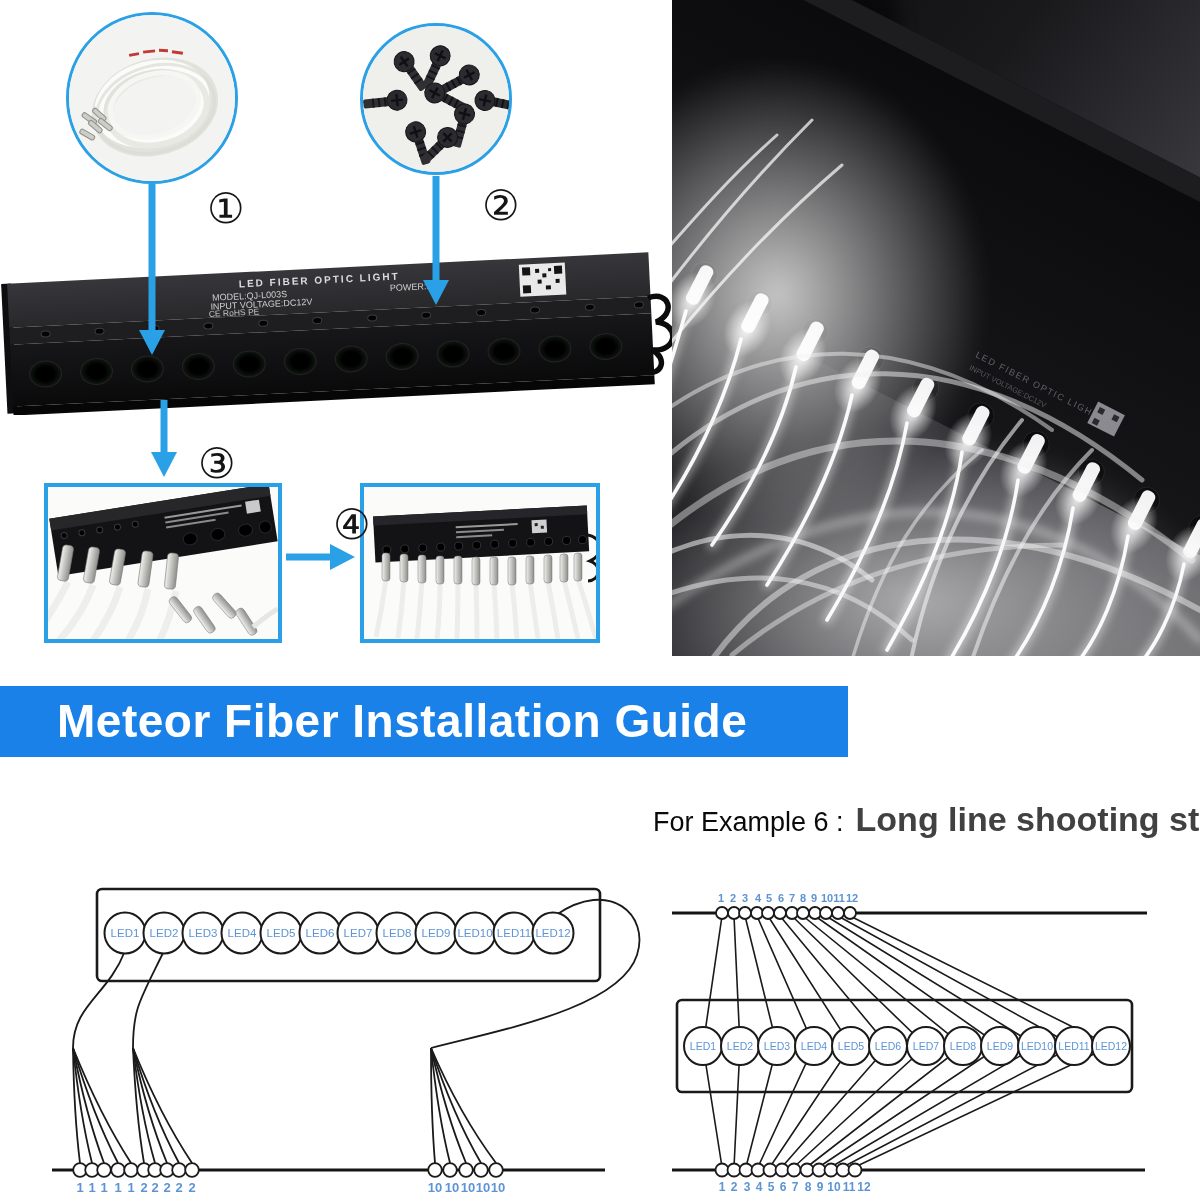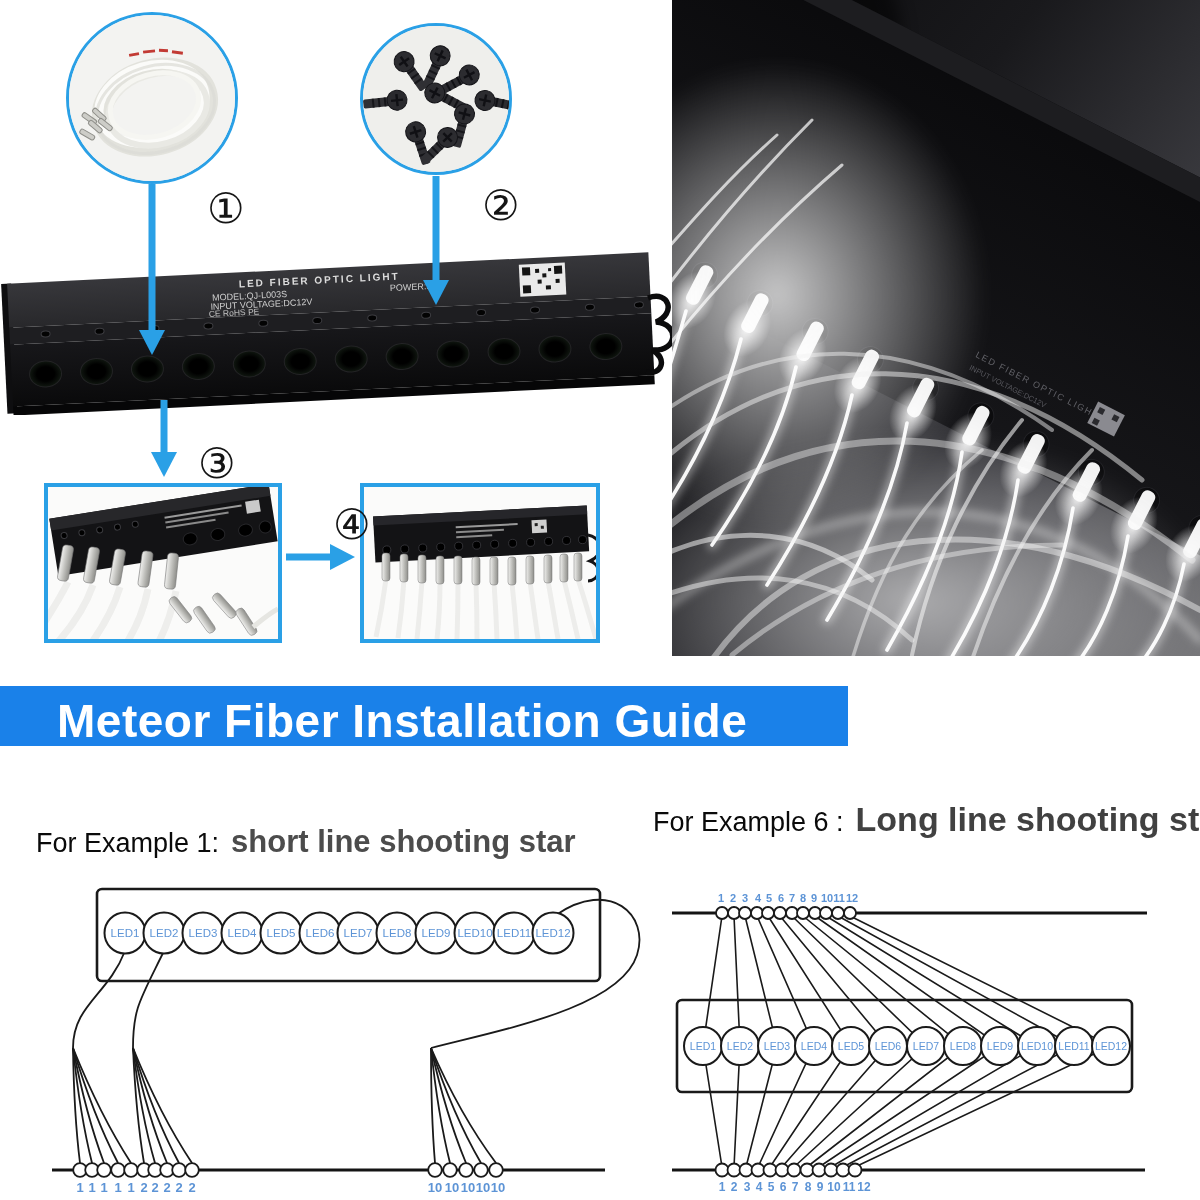--- a/index.html
+++ b/index.html
@@ -2,21 +2,21 @@
 <html><head>
 <meta charset="utf-8">
 <style>
   html,body{margin:0;padding:0;background:#fff;}
   .page{position:relative;width:1200px;height:1200px;background:#ffffff;overflow:hidden;
         font-family:"Liberation Sans","DejaVu Sans",sans-serif;}
   .abs{position:absolute;}
   .kit-circle{position:absolute;border:3px solid #2aa0e6;border-radius:50%;overflow:hidden;background:#f3f3f1;}
   .photo{position:absolute;overflow:hidden;background:#101012;}
   .step-box{position:absolute;border:4px solid #2aa0e6;box-sizing:border-box;background:#fbfbfa;overflow:hidden;}
-  .banner{position:absolute;left:0;top:686px;width:848px;height:60px;background:#1a81e9;}
+  .banner{position:absolute;left:0;top:686px;width:848px;height:71px;background:#1a81e9;}
   .banner span{display:block;line-height:71px;padding-left:57px;color:#fff;font-size:46px;font-weight:bold;letter-spacing:.5px;}
   .ex-title{position:absolute;white-space:nowrap;}
   .ex-title .pre{font-size:27px;font-weight:500;color:#0a0a0a;}
   .ex-title .big{font-weight:bold;color:#4c4c4c;margin-left:12px;}
   #ex1-title .big{font-size:31px;}
   #ex2-title .big{font-size:34px;color:#414141;}
   .overlay{position:absolute;left:0;top:0;pointer-events:none;}
   svg text{font-family:"Liberation Sans","DejaVu Sans",sans-serif;}
 </style>
 </head>
@@ -430,23 +430,20 @@
           <path d="M60,655 C 150,580 260,545 390,545" opacity=".45" stroke-width="5"></path>
         </g>
       </g>
     </svg>
   </div>
 
   <div class="banner">
     <span>Meteor Fiber Installation Guide</span>
   </div>
 
-  <div class="ex-title" id="ex1-title" style="left:36px;top:824px;">
-    <span class="pre">For Example 1:</span><span class="big">short line shooting star</span>
-  </div>
   <div class="ex-title" id="ex2-title" style="left:653px;top:800px;">
     <span class="pre">For Example 6 :</span><span class="big">Long line shooting star</span>
   </div>
 
   <svg class="overlay" width="1200" height="1200" viewBox="0 0 1200 1200">
 
     <g stroke="#2aa0e6" stroke-width="7">
       <line x1="152" y1="184" x2="152" y2="332"></line>
       <line x1="436" y1="176" x2="436" y2="282"></line>
       <line x1="164" y1="400" x2="164" y2="454"></line>

